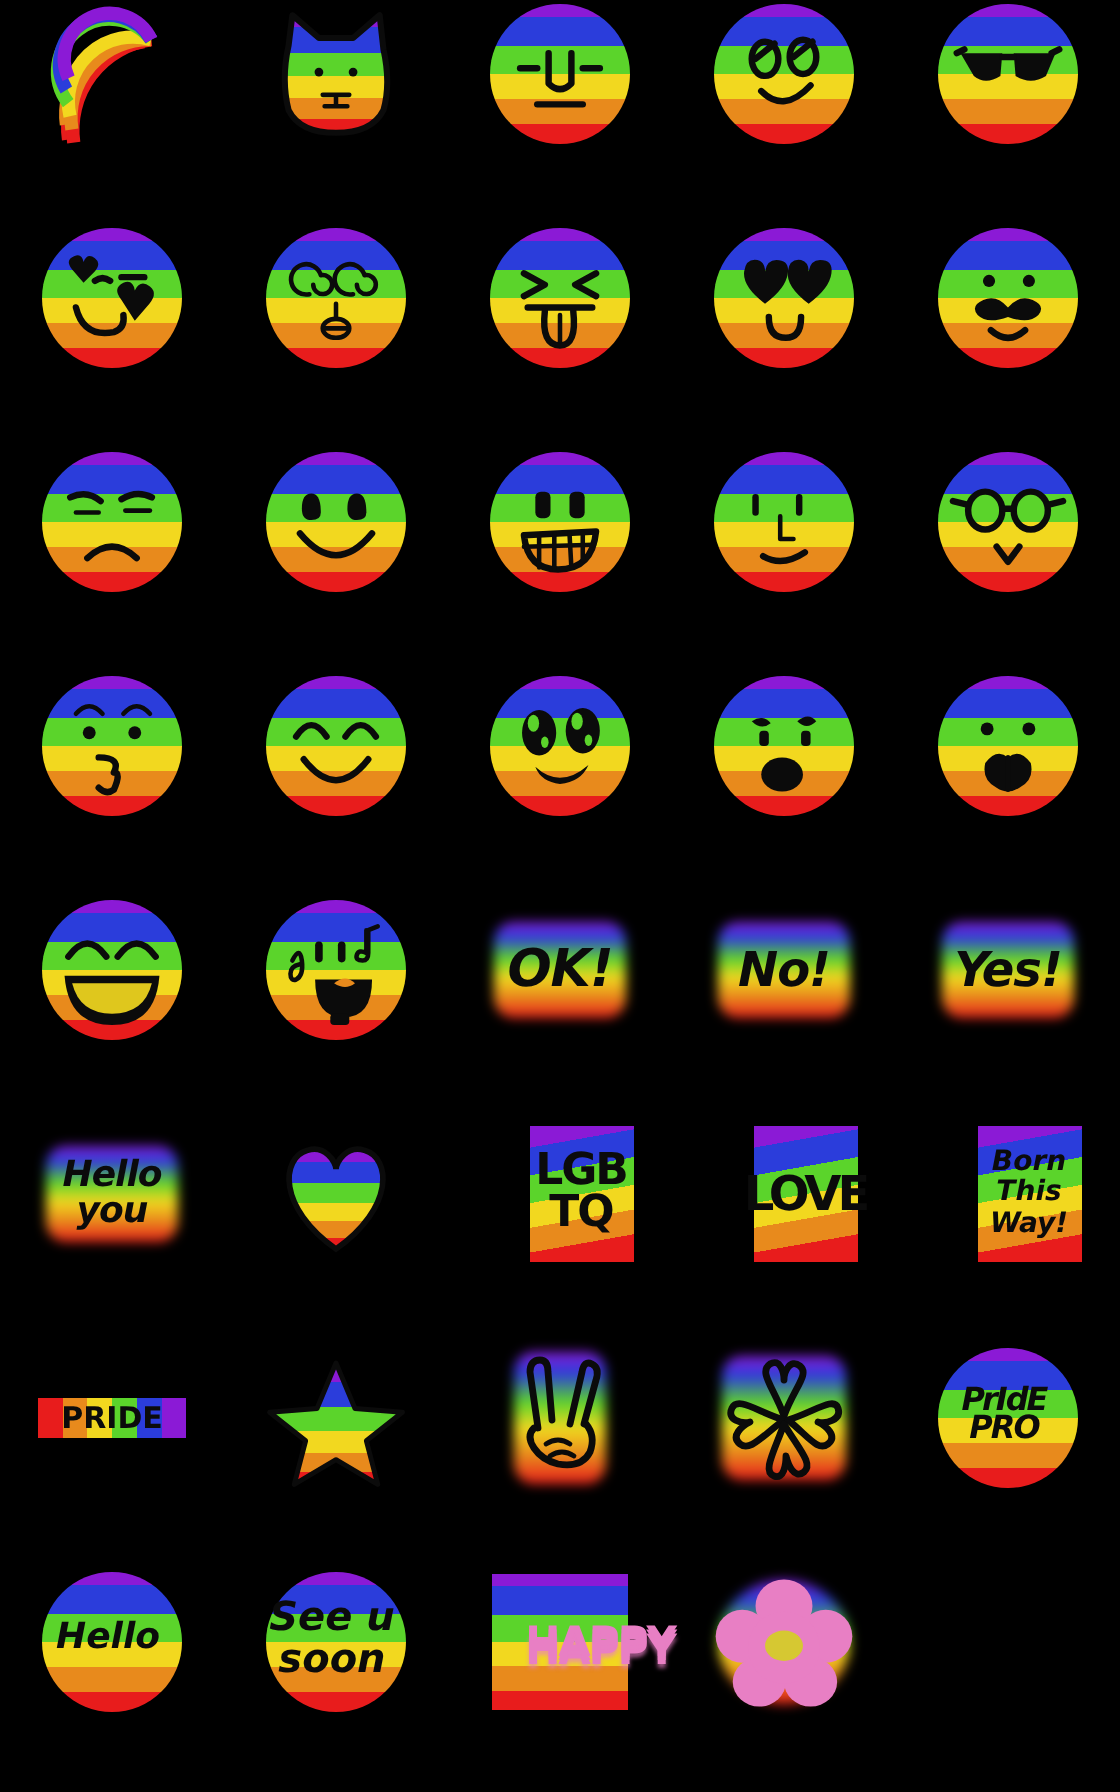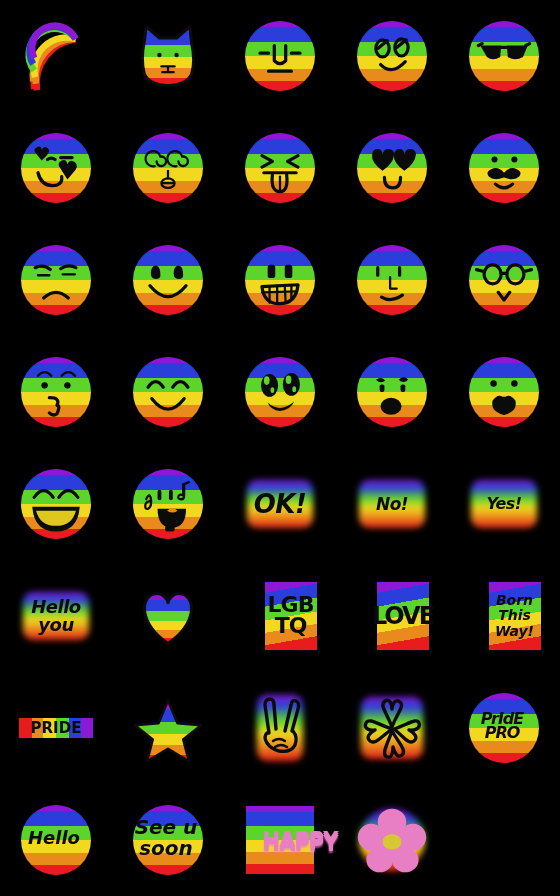--- a/index.html
+++ b/index.html
@@ -10,21 +10,21 @@
     overflow:hidden;
   }
   .sheet{
     width:560px;height:896px;
     display:grid;
     grid-template-columns:repeat(5,112px);
     grid-template-rows:repeat(8,112px);
   }
   .cell{
     width:112px;height:112px;
-    display:flex;align-items:center;justify-content:center;
+    display:flex;align-items:flex-start;justify-content:center;
     position:relative;
   }
   .sticker{position:relative;width:74px;height:74px;display:flex;align-items:center;justify-content:center;}
 
   
   .rb-v{
     background:linear-gradient(to bottom,
       #8b1ad6 0%, #8b1ad6 9%,
       #2b3ddb 9%, #2b3ddb 30%,
       #5bd42b 30%, #5bd42b 50%,
@@ -428,30 +428,30 @@
         <div class="glow-bg"></div>
         <div class="glow-txt" style="font-size:26px">OK!</div>
       </div>
     </div>
   </div>
 
   <div class="cell">
     <div class="sticker">
       <div class="glow-wrap">
         <div class="glow-bg"></div>
-        <div class="glow-txt" style="font-size:17px">No!</div>
+        <div class="glow-txt" style="font-size:24px">No!</div>
       </div>
     </div>
   </div>
 
   <div class="cell">
     <div class="sticker">
       <div class="glow-wrap">
         <div class="glow-bg"></div>
-        <div class="glow-txt" style="font-size:16px">Yes!</div>
+        <div class="glow-txt" style="font-size:24px">Yes!</div>
       </div>
     </div>
   </div>
 
   <div class="cell">
     <div class="sticker">
       <div class="glow-wrap">
         <div class="glow-bg"></div>
         <div class="glow-txt" style="font-size:18px;white-space:pre-line">Hello
 you</div>

